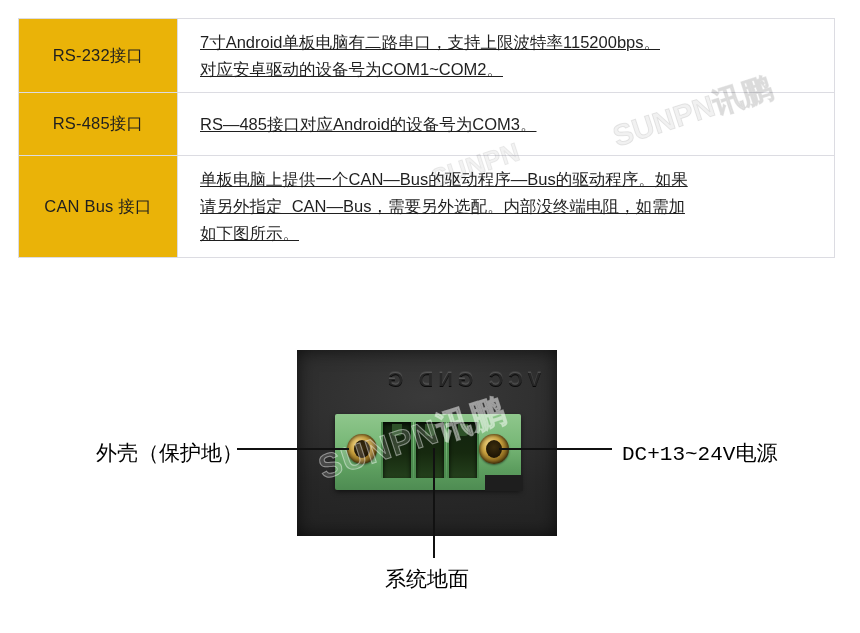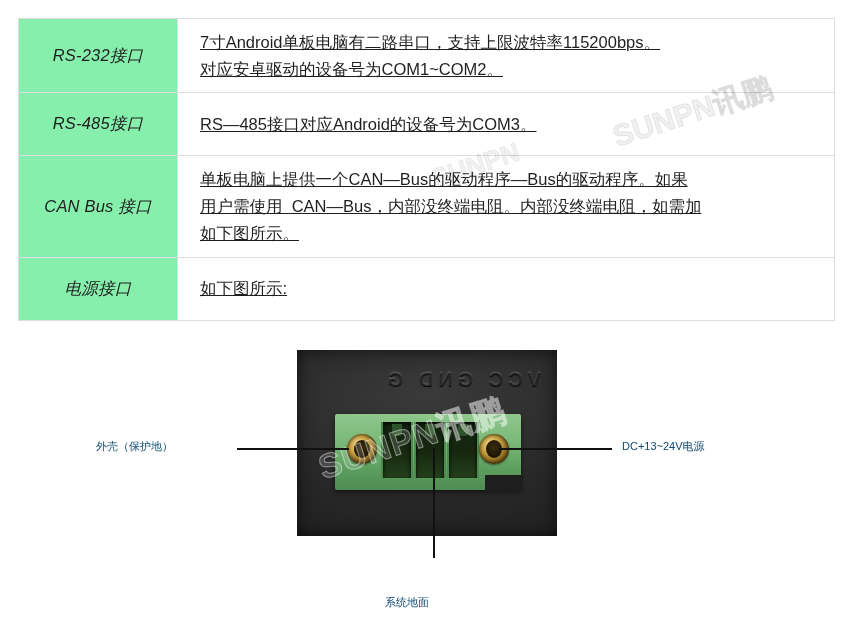--- a/index.html
+++ b/index.html
@@ -25,27 +25,26 @@
     border-collapse: collapse;
     table-layout: fixed;
   }
   .spec-table td {
     border: 1px solid #dcdce2;
     vertical-align: middle;
     padding: 0;
   }
   .spec-table td.label-cell {
     width: 146px;
-    background: #86efac;
+    background: #eab308;
     text-align: center;
     font-size: 16.5px;
     color: #1f1f1f;
     padding: 8px 6px;
     letter-spacing: .2px;
-    font-style: italic;
   }
   .spec-table td.desc-cell {
     background: #ffffff;
     padding: 10px 14px 10px 22px;
     font-size: 16.5px;
     line-height: 1.62;
     color: #1f1f1f;
     text-decoration: underline;
   }
   .row-r232 .label-cell, .row-r232 .desc-cell { height: 48px; }
@@ -203,27 +202,28 @@
   
   .leader {
     position: absolute;
     background: #111111;
   }
   .leader-h { height: 1.6px; }
   .leader-v { width: 1.6px; }
 
   .callout {
     position: absolute;
-    font-size: 11px;
-    color: #0c4a6e;
-    white-space: nowrap;
+    font-size: 21px;
+    color: #000000;
+    white-space: nowrap;
+    font-family: Liberation Mono, monospace;
   }
   .callout-left   { left: 96px;  top: 439px; }
   .callout-right  { left: 622px; top: 439px; }
-  .callout-bottom { left: 385px; top: 595px; }
+  .callout-bottom { left: 385px; top: 565px; }
 </style>
 </head>
 <body>
 
 <table class="spec-table">
   <tbody>
     <tr class="row-r232">
       <td class="label-cell">RS-232接口</td>
       <td class="desc-cell">
         <span class="desc-line">7寸Android单板电脑有二路串口，支持上限波特率115200bps。</span>
@@ -233,28 +233,22 @@
     <tr class="row-r485">
       <td class="label-cell">RS-485接口</td>
       <td class="desc-cell">
         <span class="desc-line">RS—485接口对应Android的设备号为COM3。</span>
       </td>
     </tr>
     <tr class="row-can">
       <td class="label-cell">CAN Bus 接口</td>
       <td class="desc-cell">
         <span class="desc-line">单板电脑上提供一个CAN—Bus的驱动程序—Bus的驱动程序。如果</span>
-        <span class="desc-line">用户需使用  CAN—Bus，内部没终端电阻。内部没终端电阻，如需加</span>
+        <span class="desc-line">请另外指定  CAN—Bus，需要另外选配。内部没终端电阻，如需加</span>
         <span class="desc-line">如下图所示。</span>
-      </td>
-    </tr>
-    <tr class="row-pwr">
-      <td class="label-cell">电源接口</td>
-      <td class="desc-cell">
-        <span class="desc-line">如下图所示:</span>
       </td>
     </tr>
   </tbody>
 </table>
 
 <div class="watermark-table">SUNPN讯鹏</div>
 <div class="watermark-table-2">SUNPN</div>
 
 <div class="diagram">
 

